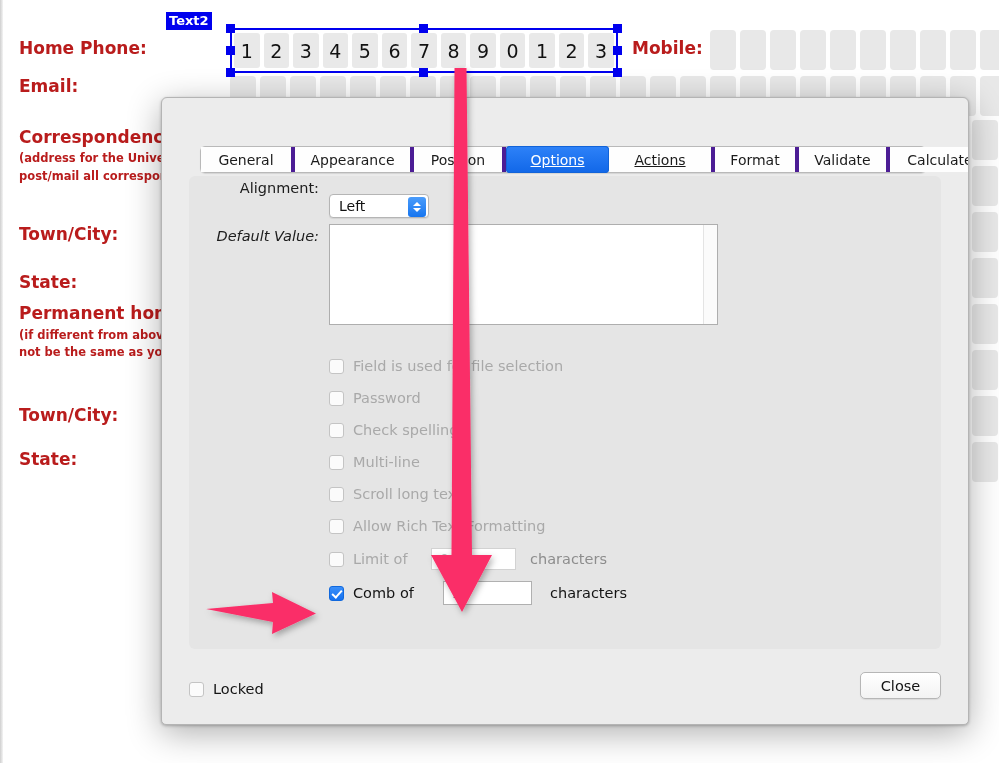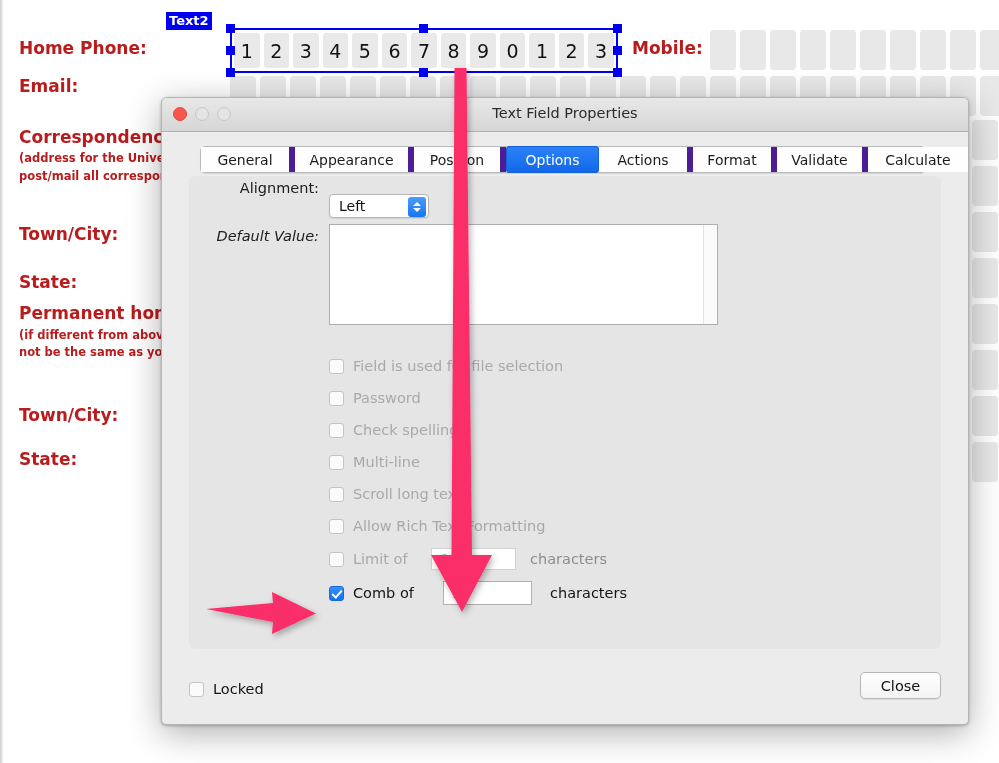--- a/index.html
+++ b/index.html
@@ -146,21 +146,21 @@
     box-shadow: 0 1px 1px rgba(0,0,0,0.10);
   }
   .tab {
     flex: 0 0 auto;
     display: flex;
     align-items: center;
     justify-content: center;
     font-family: "DejaVu Sans", sans-serif;
     font-size: 14px;
     color: #1b1b1b;
-    border-right: 6px solid #4c1d95;
+    border-right: 4px solid #4c1d95;
     background: #fefefe;
     box-sizing: border-box;
     white-space: nowrap;
   }
   .tab:last-child { border-right: none; }
   .tab.active {
     background: linear-gradient(to bottom, #2e82f8, #1167e8);
     color: #ffffff;
     border-radius: 4px;
     border-right: none;
@@ -424,35 +424,27 @@
   <div class="handle" style="left:613px; top:24px;"></div>
   <div class="handle" style="left:226px; top:46px;"></div>
   <div class="handle" style="left:613px; top:46px;"></div>
   <div class="handle" style="left:226px; top:68px;"></div>
   <div class="handle" style="left:419px; top:68px;"></div>
   <div class="handle" style="left:613px; top:68px;"></div>
 </div>
 
 <div id="dialog">
 
-  <div id="titlebar">
-    <div id="traffic-lights">
-      <div class="tl close"></div>
-      <div class="tl min"></div>
-      <div class="tl zoom"></div>
-    </div>
-    <div id="window-title">Text Field Properties</div>
-  </div>
 
   <div id="tabbar">
     <div class="tab" style="width:94px;">General</div>
     <div class="tab" style="width:119px;">Appearance</div>
     <div class="tab" style="width:92px;">Position</div>
-    <div class="tab active" style="width:93px;">Options</div>
-    <div class="tab" style="width:94px;">Actions</div>
+    <div class="tab active" style="width:103px;text-decoration:underline;">Options</div>
+    <div class="tab" style="width:106px;text-decoration:underline;">Actions</div>
     <div class="tab" style="width:84px;">Format</div>
     <div class="tab" style="width:91px;">Validate</div>
     <div class="tab" style="width:100px;">Calculate</div>
   </div>
 
   <div id="panel">
 
     <div class="row-label" style="left:0px; top:4px; width:130px;">Alignment:</div>
     <div id="alignment-select">
       <span id="alignment-value">Left</span>

